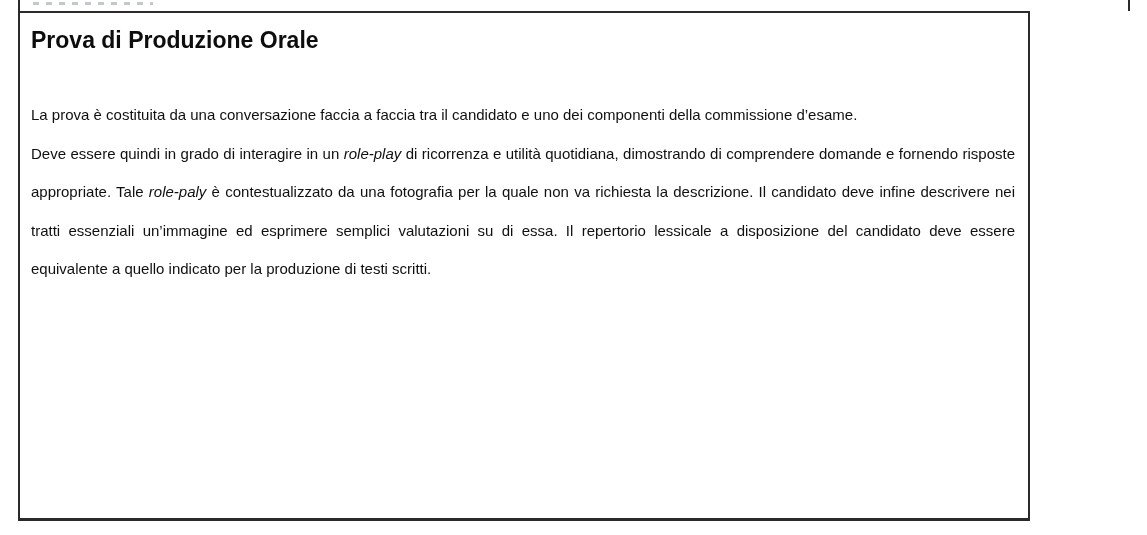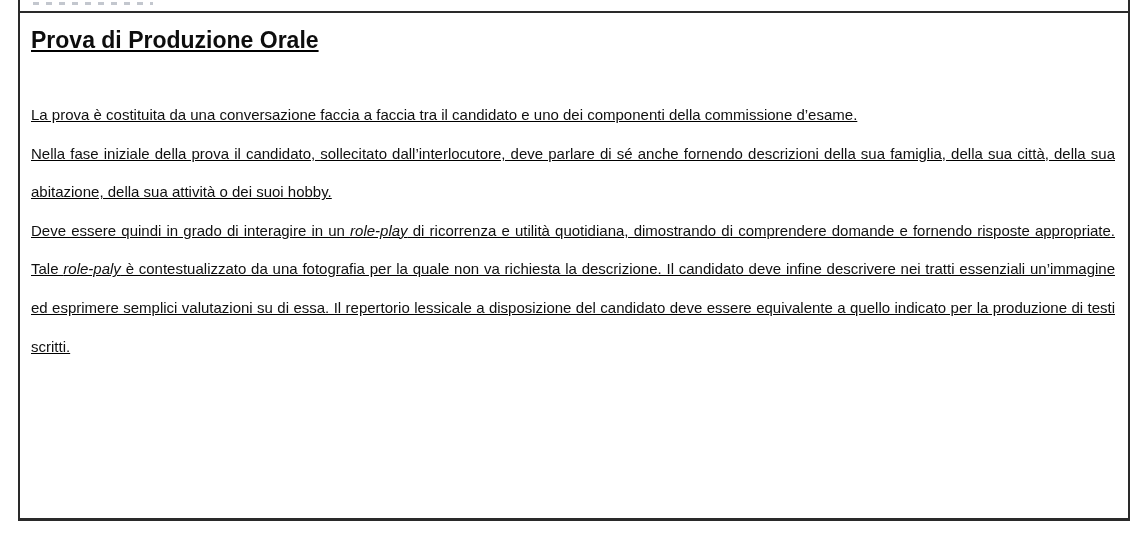--- a/index.html
+++ b/index.html
@@ -36,29 +36,28 @@
     background: repeating-linear-gradient(90deg,
       #b4b9c2 0px, #b4b9c2 6px,
       transparent 6px, transparent 13px);
     opacity: 0.8;
   }
   
   .cell {
     position: absolute;
     left: 18px;
     top: 11px;
-    width: 1112px;
+    width: 1012px;
     height: 510px;
     box-sizing: border-box;
     border: 2px solid #2a2a2a;
     border-bottom-width: 3px;
     background: #ffffff;
     padding: 7px 13px 0 11px;
     overflow: hidden;
-    text-decoration: underline;
   }
   .title {
     margin: 0;
     font-size: 23px;
     font-weight: bold;
     color: #0d0d0d;
     line-height: 40px;
   }
   .blank-line {
     height: 36px;
@@ -81,18 +80,17 @@
 
   <div class="prev-row">
     <div class="remnant"></div>
   </div>
 
   <div class="cell">
     <h1 class="title">Prova di Produzione Orale</h1>
     <div class="blank-line"></div>
     <div class="body">
         <p><span>La prova è costituita da una conversazione faccia a faccia tra il candidato e uno dei componenti della commissione d’esame.</span></p>
-        <p><span>Nella fase iniziale della prova il candidato, sollecitato dall’interlocutore, deve parlare di sé anche fornendo descrizioni della sua famiglia, della sua città, della sua abitazione, della sua attività o dei suoi hobby.</span></p>
         <p><span>Deve essere quindi in grado di interagire in un </span><span class="it">role-play</span><span> di ricorrenza e utilità quotidiana, dimostrando di comprendere domande e fornendo risposte appropriate. Tale </span><span class="it">role-paly</span><span> è contestualizzato da una fotografia per la quale non va richiesta la descrizione. Il candidato deve infine descrivere nei tratti essenziali un’immagine ed esprimere semplici valutazioni su di essa. Il repertorio lessicale a disposizione del candidato deve essere equivalente a quello indicato per la produzione di testi scritti.</span></p>
       </div>
   </div>
 
 </div>
 
 </body></html>

